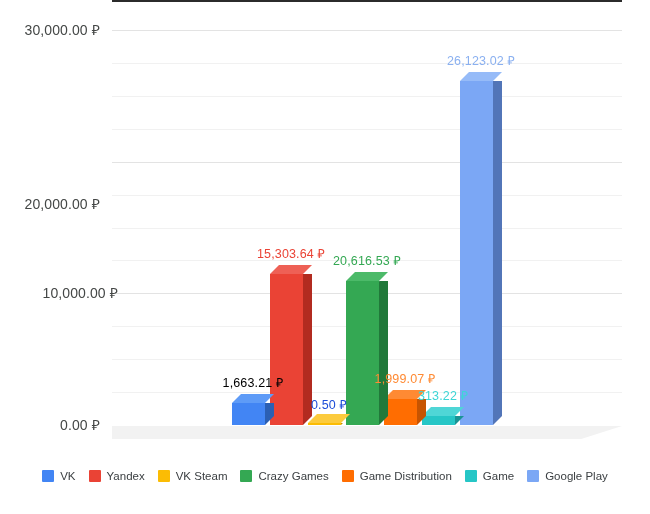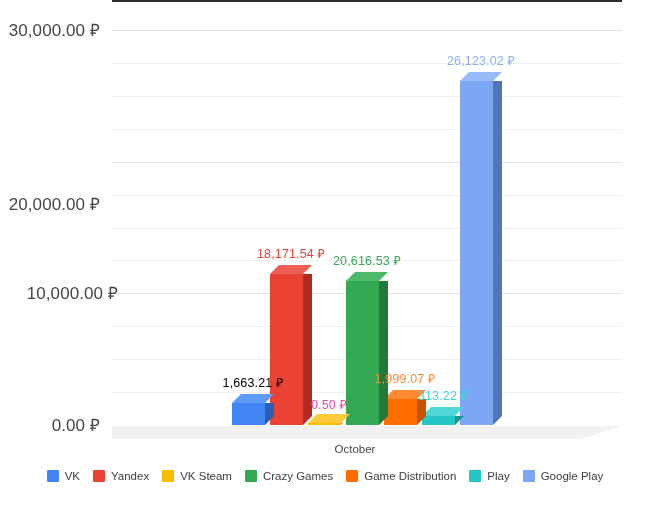--- a/index.html
+++ b/index.html
@@ -28,21 +28,21 @@
     left: 0; top: 0;
     width: 650px;
     height: 462px;
   }
 
   .ytick-label {
     position: absolute;
     right: 0;
     width: 100px;
     text-align: right;
-    font-size: 17px;
+    font-size: 14px;
     color: #444746;
     line-height: 1;
     transform: translateY(-50%);
     white-space: nowrap;
     letter-spacing: .1px;
   }
 
   .gridline {
     position: absolute;
     left: 112px;
@@ -250,32 +250,29 @@
           <div class="side" style="background: rgb(82, 117, 184);"></div>
           <div class="topquad">
             <svg viewBox="0 0 42 9" preserveAspectRatio="none">
               <polygon points="0,9 9,0 42,0 33,9" fill="#96BBF8"></polygon>
             </svg>
           </div>
         </div>
       </div>
     <div id="vlabels">
         <div class="vlabel" style="left: 253px; top: 377.101px; color: #000000;">1,663.21 ₽</div>
-        <div class="vlabel" style="left: 291px; top: 247.673px; color: rgb(234, 67, 53);">18,171.54 ₽</div>
-        <div class="vlabel" style="left: 329px; top: 398.993px; color: #ec4899;">0.50 ₽</div>
+        <div class="vlabel" style="left: 291px; top: 247.673px; color: rgb(234, 67, 53);">15,303.64 ₽</div>
+        <div class="vlabel" style="left: 329px; top: 398.993px; color: #1d4ed8;">0.50 ₽</div>
         <div class="vlabel" style="left: 367px; top: 255.155px; color: rgb(52, 168, 83);">20,616.53 ₽</div>
         <div class="vlabel" style="left: 405px; top: 372.679px; color: rgb(255, 138, 51);">1,999.07 ₽</div>
         <div class="vlabel" style="left: 443px; top: 390.025px; color: rgb(61, 214, 214);">313.22 ₽</div>
         <div class="vlabel" style="left: 481px; top: 55.0469px; color: rgb(138, 176, 240);">26,123.02 ₽</div>
       </div>
   </div>
 
-  <div class="xcat">
-    <span>October</span>
-  </div>
 
   <div class="legend" id="legend">
       <div class="legend-item">
         <span class="legend-swatch" style="background: rgb(66, 133, 244);"></span>
         <span class="legend-label">VK</span>
       </div>
       <div class="legend-item">
         <span class="legend-swatch" style="background: rgb(234, 67, 53);"></span>
         <span class="legend-label">Yandex</span>
       </div>
@@ -286,21 +283,21 @@
       <div class="legend-item">
         <span class="legend-swatch" style="background: rgb(52, 168, 83);"></span>
         <span class="legend-label">Crazy Games</span>
       </div>
       <div class="legend-item">
         <span class="legend-swatch" style="background: rgb(255, 109, 1);"></span>
         <span class="legend-label">Game Distribution</span>
       </div>
       <div class="legend-item">
         <span class="legend-swatch" style="background: rgb(38, 198, 198);"></span>
-        <span class="legend-label">Play</span>
+        <span class="legend-label">Game</span>
       </div>
       <div class="legend-item">
         <span class="legend-swatch" style="background: rgb(123, 167, 245);"></span>
         <span class="legend-label">Google Play</span>
       </div>
     </div>
 
 </div>
 
 </body></html>

